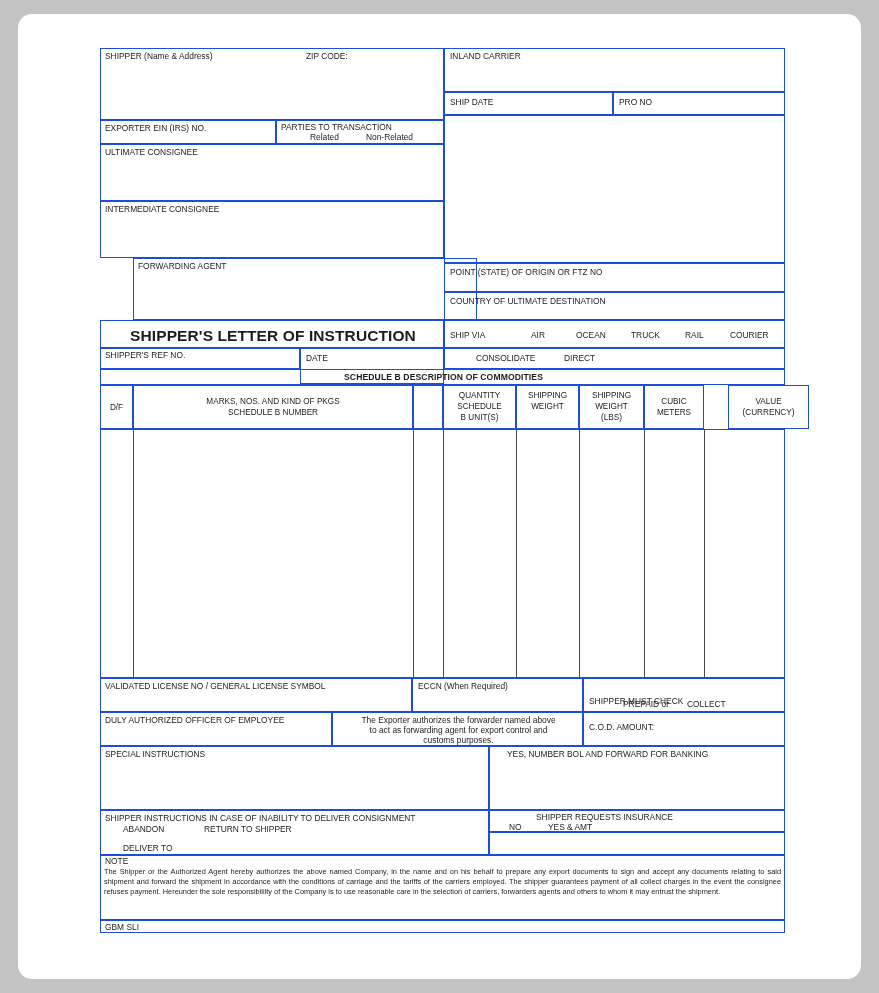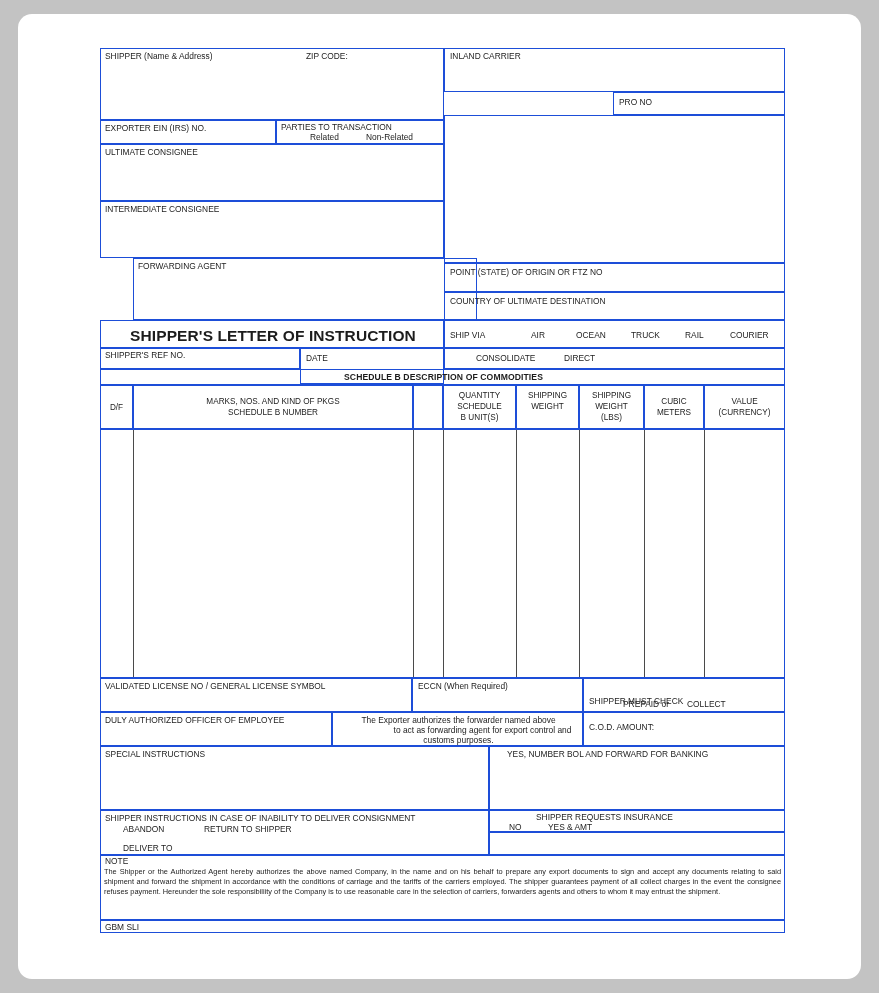--- a/index.html
+++ b/index.html
@@ -117,20 +117,23 @@
     </div>
 
     <div class="cell" style="left:0px; top:210px; width:344px; height:62px;margin-left:33px;">
       <span class="lbl" style="left:4px; top:3px;">FORWARDING AGENT</span>
     </div>
 
     <div class="cell" style="left:344px; top:0px; width:341px; height:44px;">
       <span class="lbl" style="left:5px; top:3px;">INLAND CARRIER</span>
     </div>
 
+    <div class="cell" style="left:344px; top:44px; width:169px; height:23px;">
+      <span class="lbl" style="left:5px; top:5px;">SHIP DATE</span>
+    </div>
 
     <div class="cell" style="left:513px; top:44px; width:172px; height:23px;">
       <span class="lbl" style="left:5px; top:5px;">PRO NO</span>
     </div>
 
     <div class="cell" style="left:344px; top:67px; width:341px; height:148px;"></div>
 
     <div class="cell" style="left:344px; top:215px; width:341px; height:29px;">
       <span class="lbl" style="left:5px; top:4px;">POINT (STATE) OF ORIGIN OR FTZ NO</span>
     </div>
@@ -196,21 +199,21 @@
       <div class="colhdr tall" style="top:5px;">SHIPPING</div>
       <div class="colhdr tall" style="top:16px;">WEIGHT</div>
       <div class="colhdr tall" style="top:27px;">(LBS)</div>
     </div>
 
     <div class="cell" style="left:544px; top:337px; width:60px; height:44px;">
       <div class="colhdr tall" style="top:11px;">CUBIC</div>
       <div class="colhdr tall" style="top:22px;">METERS</div>
     </div>
 
-    <div class="cell" style="left:604px; top:337px; width:81px; height:44px;">
+    <div class="cell" style="left:628px; top:337px; width:81px; height:44px;">
       <div class="colhdr tall" style="top:11px;">VALUE</div>
       <div class="colhdr tall" style="top:22px;">(CURRENCY)</div>
     </div>
 
     <div class="cell" style="left:0px; top:381px; width:685px; height:249px;">
       <div class="vsplit" style="left:32px;"></div>
       <div class="vsplit" style="left:312px;"></div>
       <div class="vsplit" style="left:342px;"></div>
       <div class="vsplit" style="left:415px;"></div>
       <div class="vsplit" style="left:478px;"></div>
@@ -231,21 +234,21 @@
       <span class="lbl" style="left:39px; top:21px;">PREPAID or</span>
       <span class="lbl" style="left:103px; top:21px;">COLLECT</span>
     </div>
 
     <div class="cell" style="left:0px; top:664px; width:232px; height:34px;">
       <span class="lbl" style="left:4px; top:3px;">DULY AUTHORIZED OFFICER OF EMPLOYEE</span>
     </div>
 
     <div class="cell" style="left:232px; top:664px; width:251px; height:34px;">
       <span class="lbl ctr" style="left:0px; top:3px; width:251px;">The Exporter authorizes the forwarder named above</span>
-      <span class="lbl ctr" style="left:0px; top:13px; width:251px;margin-left:24px;">to act as forwarding agent for export control and</span>
+      <span class="lbl ctr" style="left:0px; top:13px; width:251px;">to act as forwarding agent for export control and</span>
       <span class="lbl ctr" style="left:0px; top:23px; width:251px;">customs purposes.</span>
     </div>
 
     <div class="cell" style="left:483px; top:664px; width:202px; height:34px;">
       <span class="lbl" style="left:5px; top:10px;">C.O.D. AMOUNT:</span>
     </div>
 
     <div class="cell" style="left:0px; top:698px; width:389px; height:64px;">
       <span class="lbl" style="left:4px; top:3px;">SPECIAL INSTRUCTIONS</span>
     </div>

